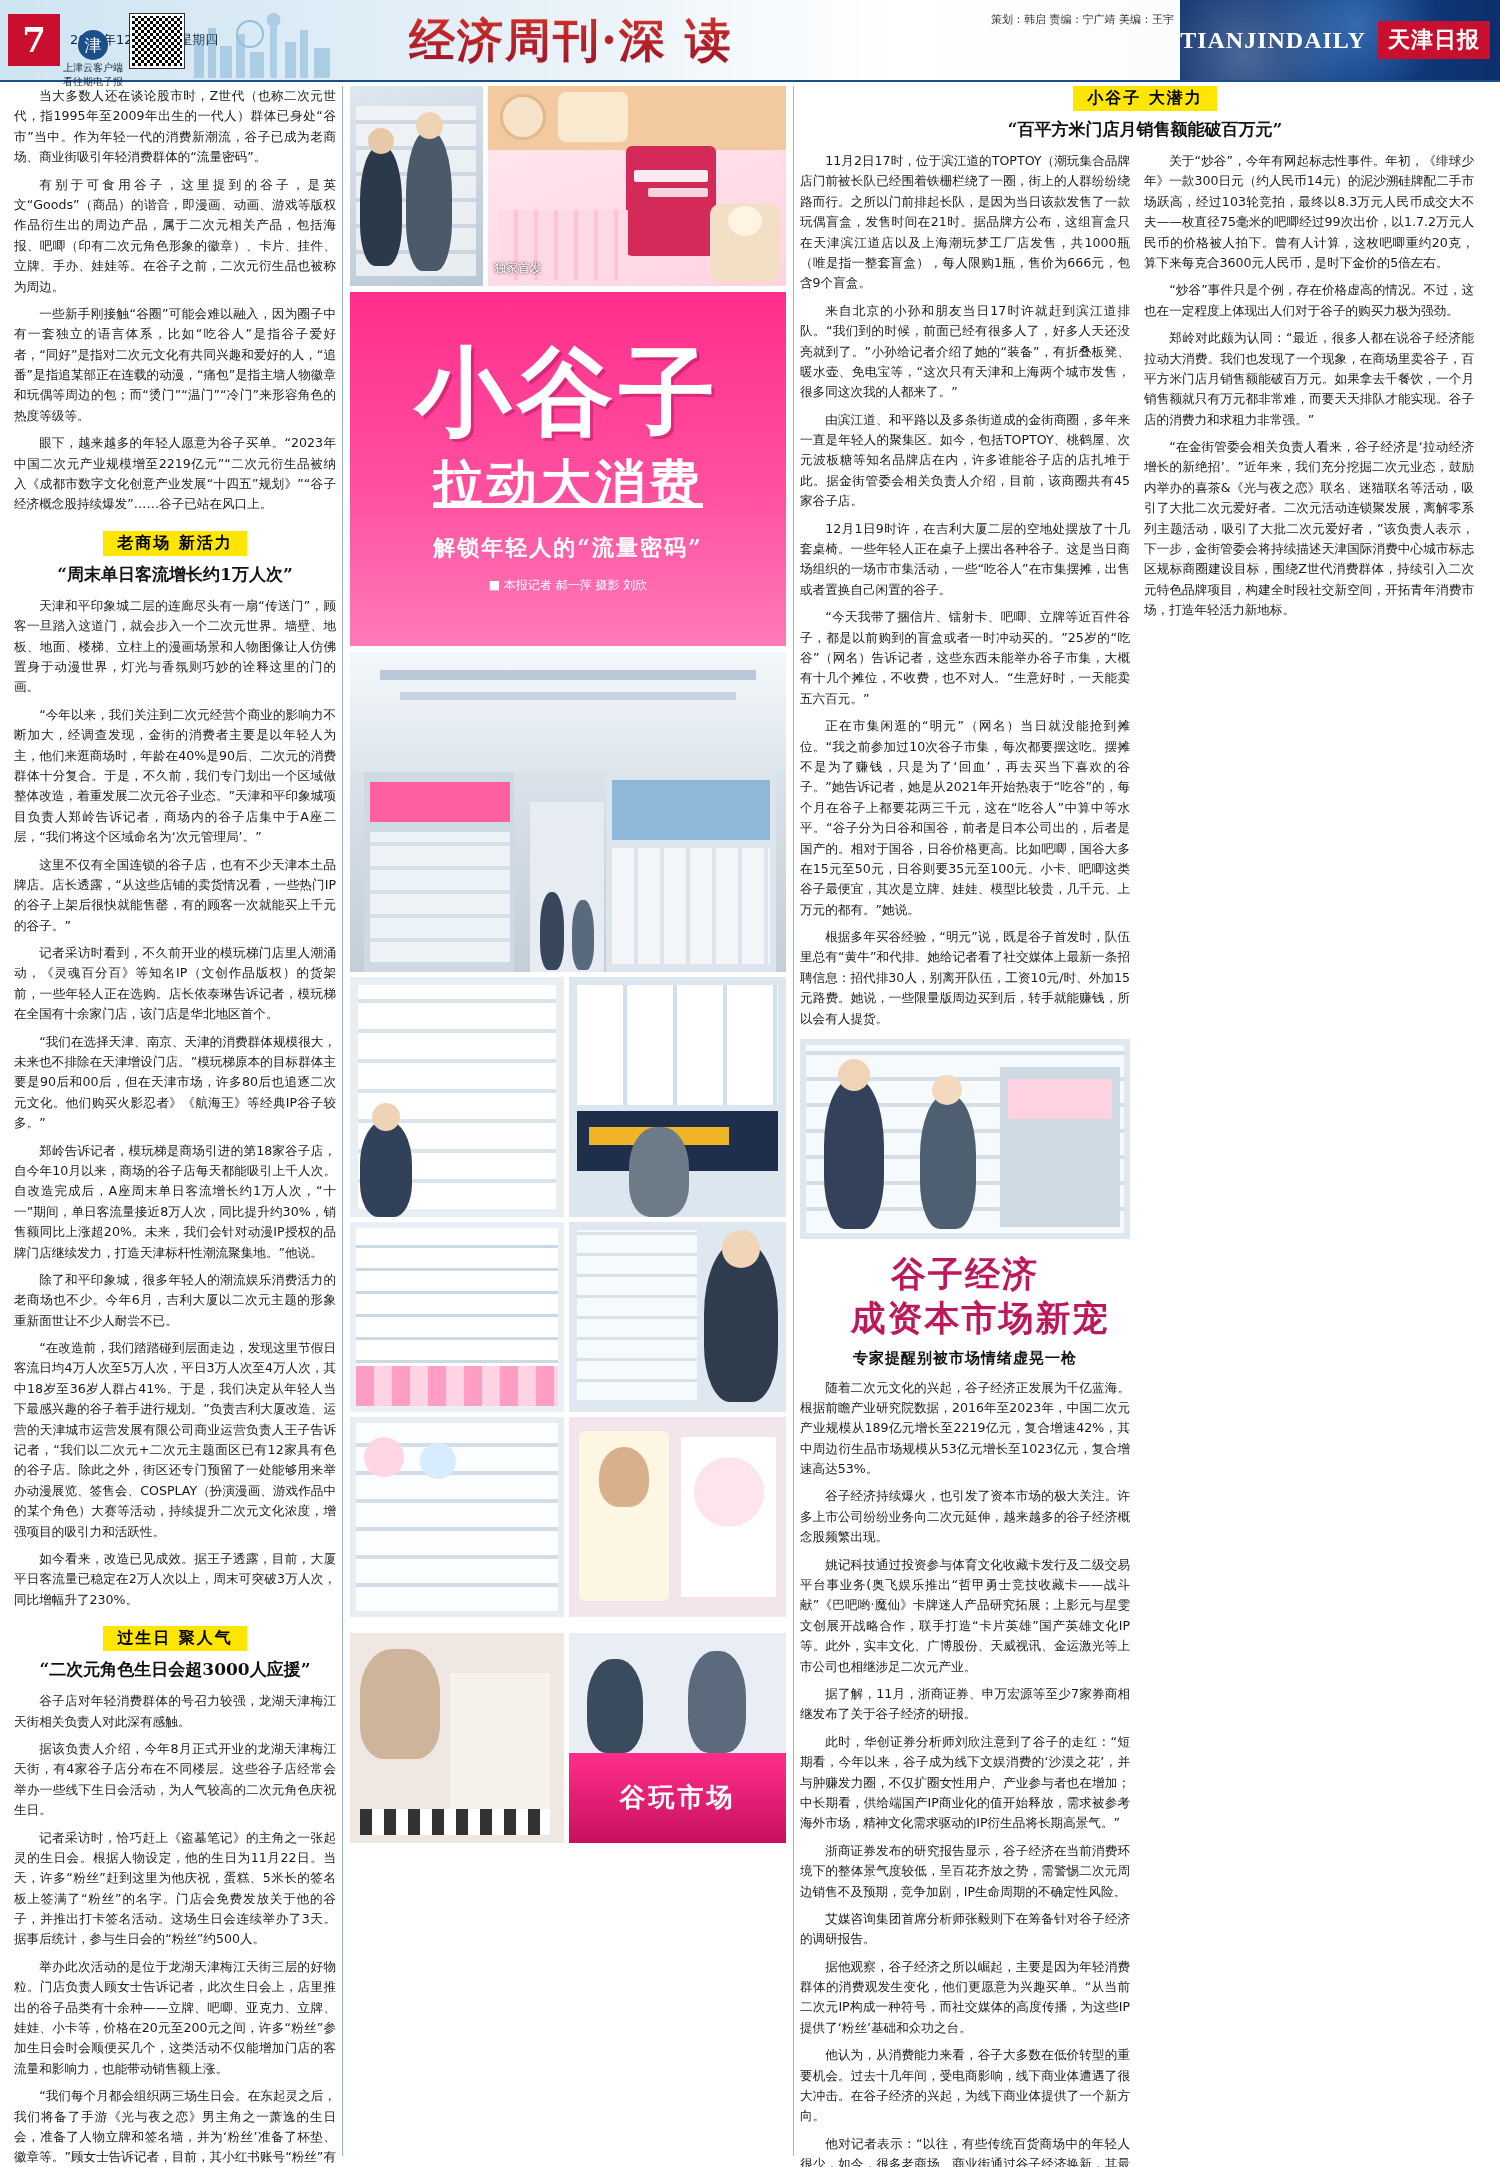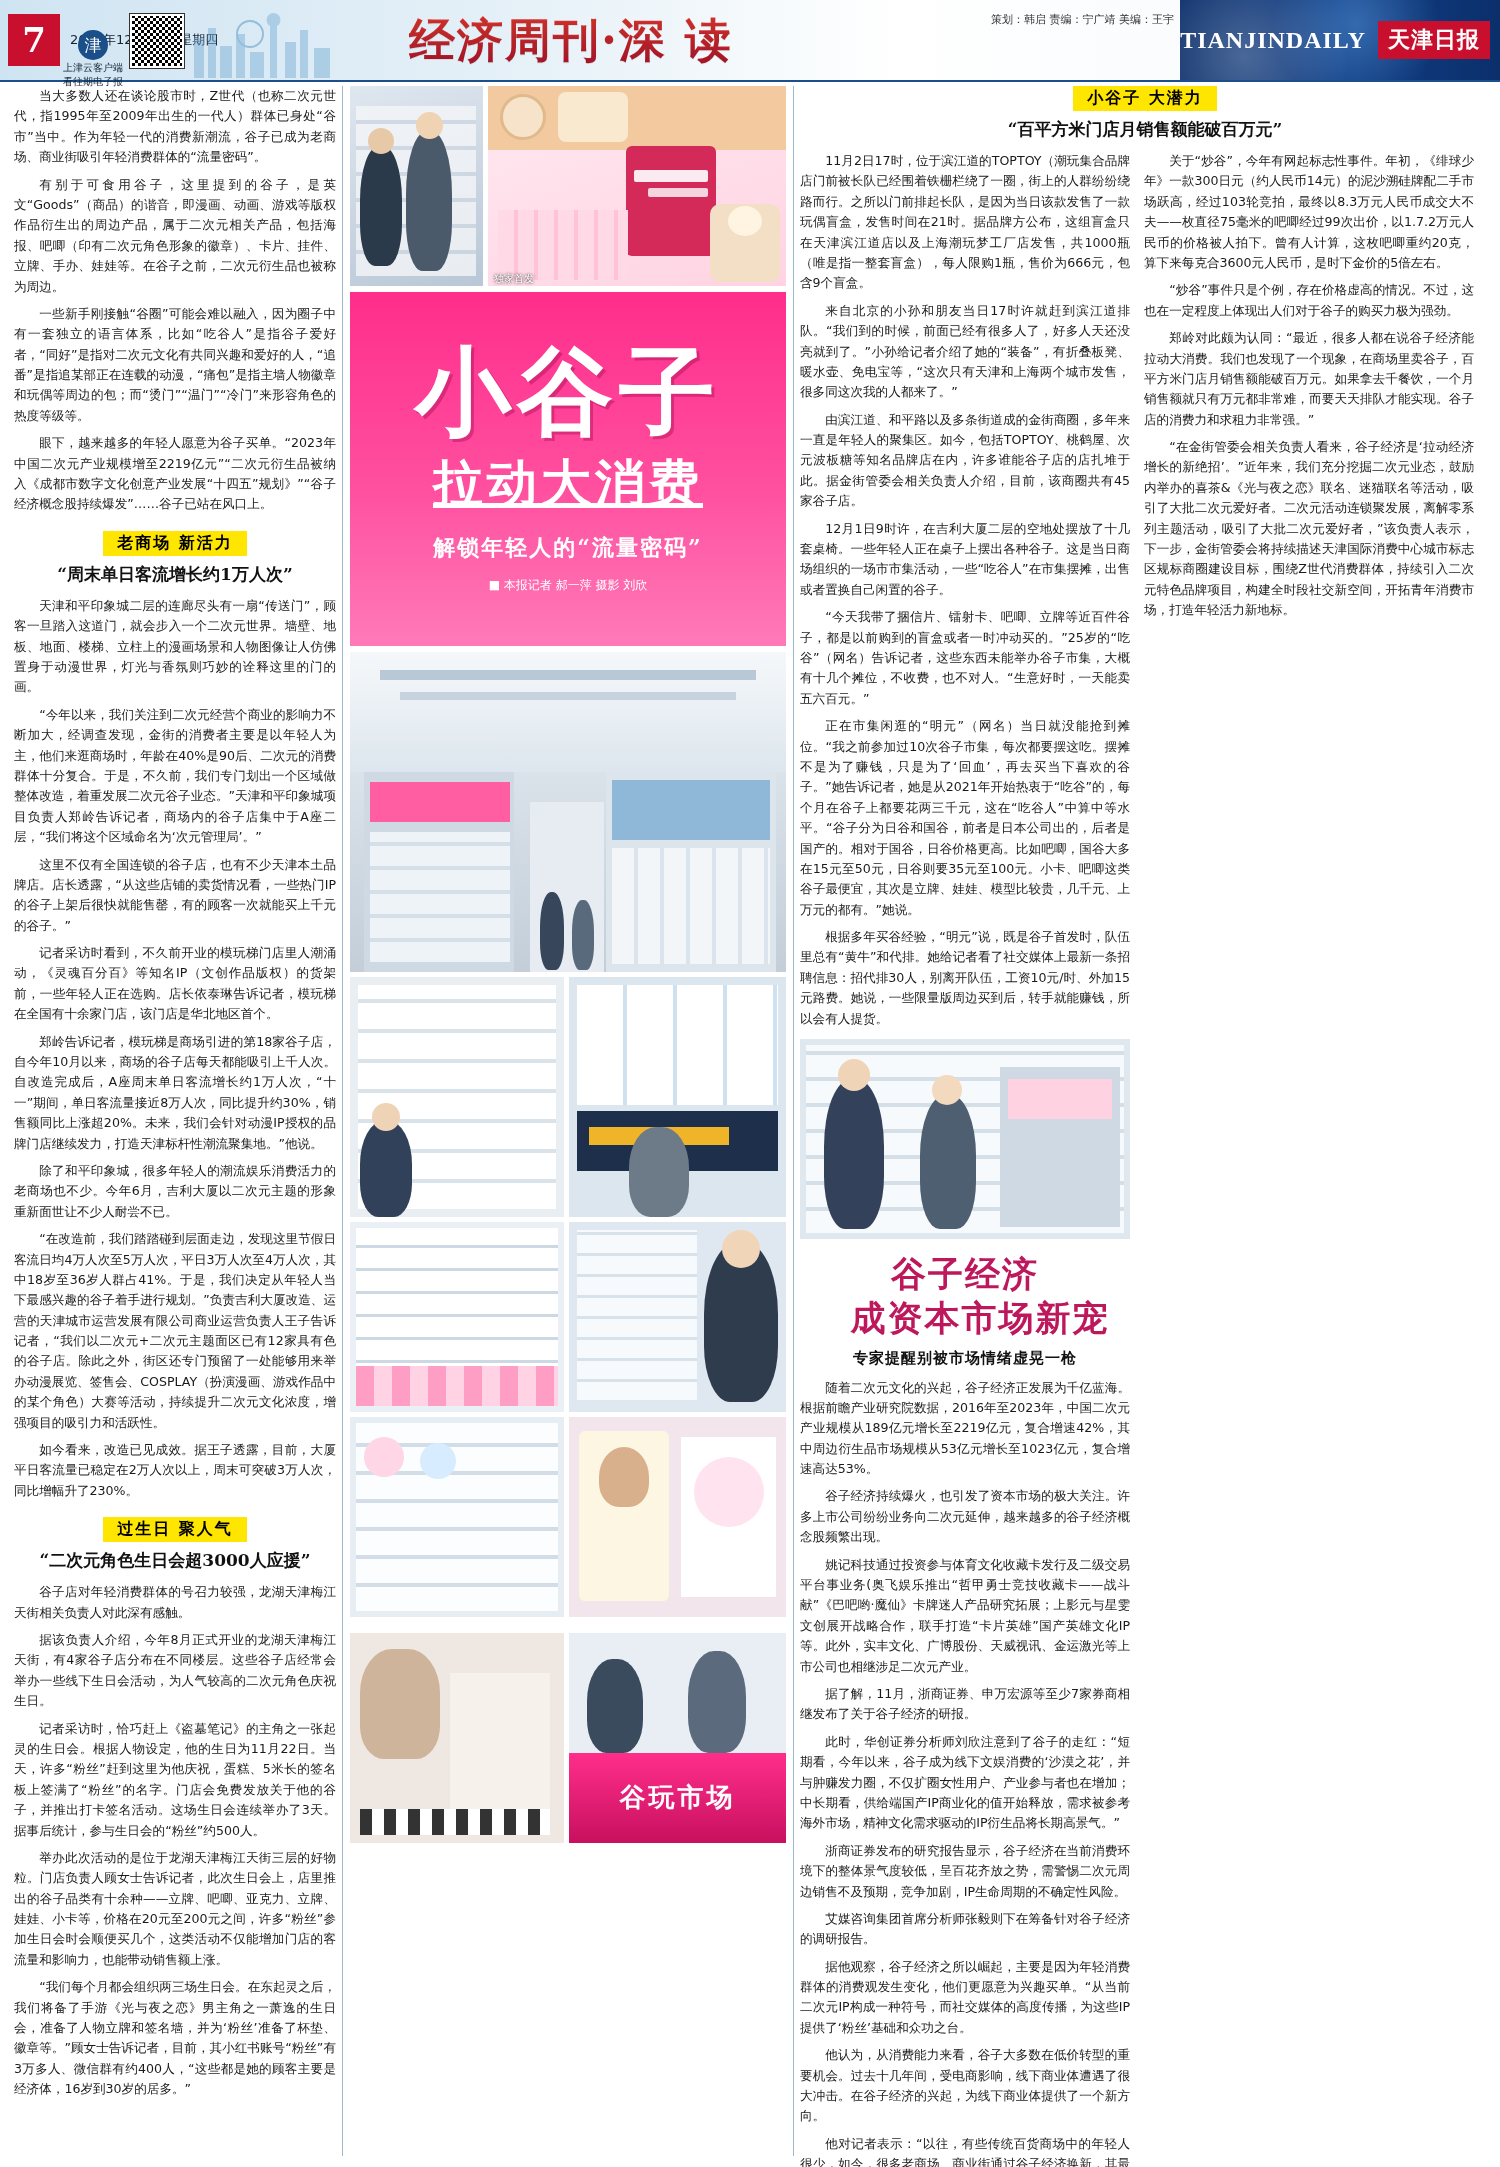--- a/index.html
+++ b/index.html
@@ -159,21 +159,21 @@
   .big-head2 .l2 { margin-left:30px; display:block; }
   .big-head2-sub {
     font-size:15px; font-weight:bold; margin-top:8px; letter-spacing:1px;
     font-family:"DejaVu Serif", serif;
   }
 
   
   .shelf { position:absolute; inset:0; }
   .ppl { position:absolute; border-radius:45% 45% 35% 35%; }
 
-  .cap { position:absolute; bottom:0; left:6px; font-size:10px; color:#fff; text-shadow:0 0 3px #000; }
+  .cap { position:absolute; bottom:9px; left:6px; font-size:12px; color:#fff; text-shadow:0 0 3px #000; }
 </style>
 </head>
 <body>
 
 <div class="masthead">
   <div class="mh-left">
     <div class="page-num">7</div>
     <div class="mh-date">2024年12月26日 星期四</div>
   </div>
 
@@ -226,20 +226,21 @@
 
     <div class="sec-head">
       <div class="sec-tag-wrap"><span class="sec-tag">老商场 新活力</span></div>
       <div class="sec-sub">“周末单日客流增长约1万人次”</div>
     </div>
 
     <p class="body">天津和平印象城二层的连廊尽头有一扇“传送门”，顾客一旦踏入这道门，就会步入一个二次元世界。墙壁、地板、地面、楼梯、立柱上的漫画场景和人物图像让人仿佛置身于动漫世界，灯光与香氛则巧妙的诠释这里的门的画。</p>
     <p class="body">“今年以来，我们关注到二次元经营个商业的影响力不断加大，经调查发现，金街的消费者主要是以年轻人为主，他们来逛商场时，年龄在40%是90后、二次元的消费群体十分复合。于是，不久前，我们专门划出一个区域做整体改造，着重发展二次元谷子业态。”天津和平印象城项目负责人郑岭告诉记者，商场内的谷子店集中于A座二层，“我们将这个区域命名为‘次元管理局’。”</p>
     <p class="body">这里不仅有全国连锁的谷子店，也有不少天津本土品牌店。店长透露，“从这些店铺的卖货情况看，一些热门IP的谷子上架后很快就能售罄，有的顾客一次就能买上千元的谷子。”</p>
     <p class="body">记者采访时看到，不久前开业的模玩梯门店里人潮涌动，《灵魂百分百》等知名IP（文创作品版权）的货架前，一些年轻人正在选购。店长依泰琳告诉记者，模玩梯在全国有十余家门店，该门店是华北地区首个。</p>
+    <p class="body">“我们在选择天津、南京、天津的消费群体规模很大，未来也不排除在天津增设门店。”模玩梯原本的目标群体主要是90后和00后，但在天津市场，许多80后也追逐二次元文化。他们购买火影忍者》《航海王》等经典IP谷子较多。”</p>
     <p class="body">郑岭告诉记者，模玩梯是商场引进的第18家谷子店，自今年10月以来，商场的谷子店每天都能吸引上千人次。自改造完成后，A座周末单日客流增长约1万人次，“十一”期间，单日客流量接近8万人次，同比提升约30%，销售额同比上涨超20%。未来，我们会针对动漫IP授权的品牌门店继续发力，打造天津标杆性潮流聚集地。”他说。</p>
     <p class="body">除了和平印象城，很多年轻人的潮流娱乐消费活力的老商场也不少。今年6月，吉利大厦以二次元主题的形象重新面世让不少人耐尝不已。</p>
     <p class="body">“在改造前，我们踏踏碰到层面走边，发现这里节假日客流日均4万人次至5万人次，平日3万人次至4万人次，其中18岁至36岁人群占41%。于是，我们决定从年轻人当下最感兴趣的谷子着手进行规划。”负责吉利大厦改造、运营的天津城市运营发展有限公司商业运营负责人王子告诉记者，“我们以二次元+二次元主题面区已有12家具有色的谷子店。除此之外，街区还专门预留了一处能够用来举办动漫展览、签售会、COSPLAY（扮演漫画、游戏作品中的某个角色）大赛等活动，持续提升二次元文化浓度，增强项目的吸引力和活跃性。</p>
     <p class="body">如今看来，改造已见成效。据王子透露，目前，大厦平日客流量已稳定在2万人次以上，周末可突破3万人次，同比增幅升了230%。</p>
 
     <div class="sec-head">
       <div class="sec-tag-wrap"><span class="sec-tag">过生日 聚人气</span></div>
       <div class="sec-sub">“二次元角色生日会超3000人应援”</div>
     </div>
 

